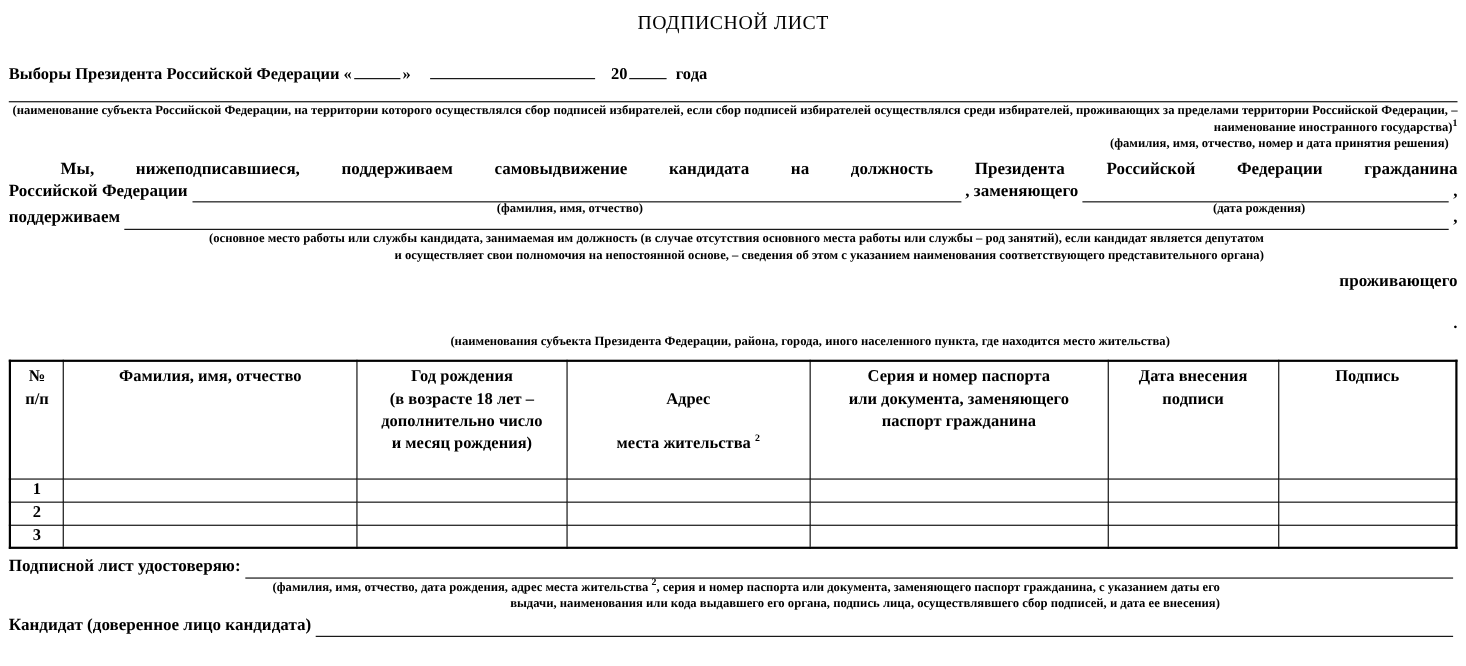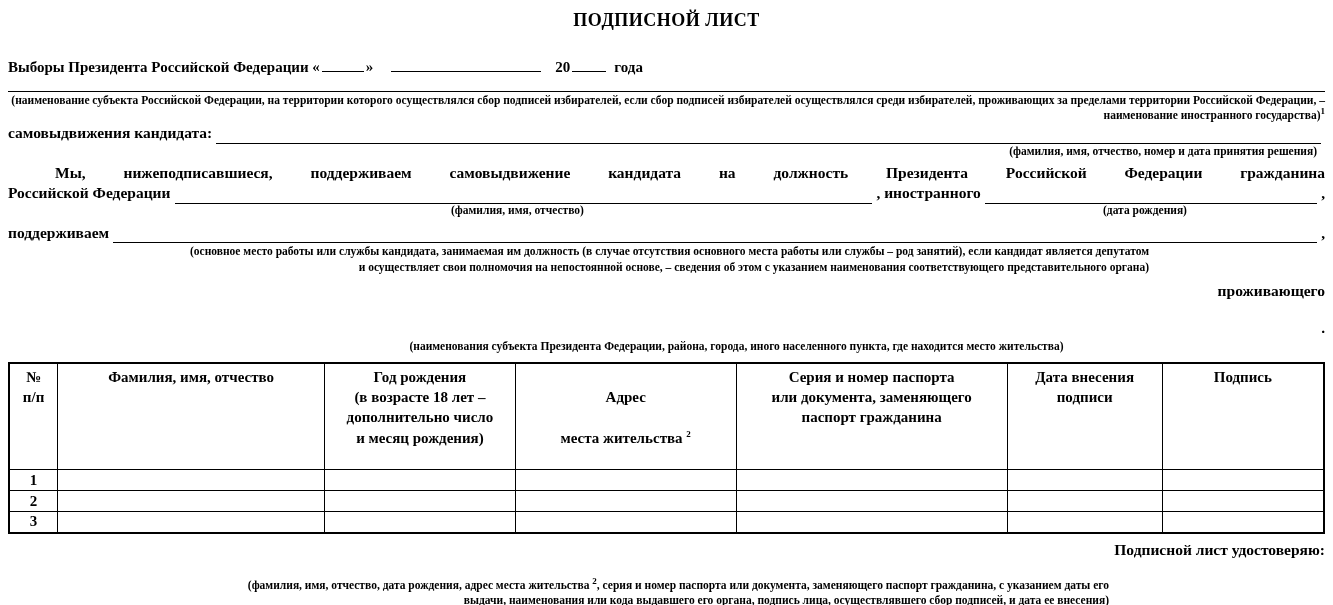--- a/index.html
+++ b/index.html
@@ -5,90 +5,86 @@
   * { box-sizing: border-box; }
   html, body { margin: 0; padding: 0; }
   body {
     width: 1333px; height: 605px; overflow: hidden;
     background: #ffffff; color: #000;
     font-family: "Liberation Serif", "DejaVu Serif", serif;
     font-weight: bold;
   }
   .page { padding: 6px 8px 0 8px; }
 
-  .title { font-size: 18px; text-align: center; margin: 4px 0 0 0; font-weight: bold; letter-spacing: 0.5px; }
+  .title { font-size: 18px; text-align: center; margin: 4px 0 0 0; font-weight: normal; letter-spacing: 0.5px; }
   .subtitle { font-size: 15px; text-align: left; margin-top: 26px; white-space: nowrap; }
 
   .blank { display: inline-block; border-bottom: 1.5px solid #000; height: 15px; vertical-align: baseline; margin: 0 2px; }
   .w42 { width: 42px; } .w150 { width: 150px; margin: 0 14px 0 18px; } .w34 { width: 34px; margin-right: 8px; }
 
   .rule-full { border-bottom: 1.5px solid #000; height: 16px; }
 
   .caption { font-size: 11.5px; line-height: 1.32; font-weight: bold; }
   .center { text-align: right; margin: 1px auto 0 auto; }
 
   .para { font-size: 15.5px; line-height: 1.32; }
   .just { text-align: justify; text-align-last: justify; }
   .indent { text-indent: 47px; }
 
   .row { display: flex; align-items: flex-end; font-size: 15.5px; line-height: 1.32; }
   .label { white-space: nowrap; }
   .fill { flex: 1 1 auto; border-bottom: 1.5px solid #000; height: 1.1em; margin: 0 4px; position: relative; }
   .f21 { flex-grow: 2.1; } .f10 { flex-grow: 1; }
   .subcap { position: absolute; top: 100%; left: 0; right: 12px; text-align: center;
             font-size: 11.5px; line-height: 1.3; white-space: nowrap; }
-  .fieldrow { margin-bottom: 19px; }
+  .fieldrow { margin-bottom: 4px; }
 
   .under1 { margin-left: 235px; width: calc(100% - 243px); text-align: right; }
   .under2 { margin-left: 150px; width: calc(100% - 160px); text-align: center; }
   .cap-work { max-width: 965px; }
   .cap-certify { max-width: 885px; }
 
   sup { font-size: 9px; line-height: 0; }
 
   table.sig-table { width: 100%; border-collapse: collapse; margin-top: 8px; border: 2px solid #000; table-layout: fixed; }
   .sig-table th, .sig-table td { border: 1.5px solid #000; padding: 1px 4px; }
   .sig-table th { font-size: 15px; font-weight: bold; vertical-align: top; text-align: center; white-space: pre-line; line-height: 1.35; padding-top: 3px; }
   .sig-table thead tr { height: 82px; }
   .sig-table tbody tr { height: 21px; }
   .sig-table td.c-num { text-align: center; font-size: 15px; padding: 0; }
   .col-num { width: 3.7%; } .col-name { width: 20.3%; } .col-birth { width: 14.5%; }
   .col-addr { width: 16.8%; } .col-pass { width: 20.6%; } .col-date { width: 11.8%; } .col-sign { width: 12.3%; }
 
   .mt-sect1 { margin-top: 10px; }
   .mt-sect2 { margin-top: 4px; }
   .mt-sect3 { margin-top: 6px; flex-direction: column; }
-  .mt-certify { margin-top: 6px; flex-direction: column; }
+  .mt-certify { margin-top: 6px; }
   .mt-candidate { margin-top: 2px; }
 </style>
 </head>
 <body>
 
 <div class="page">
 
   <h1 class="title">ПОДПИСНОЙ ЛИСТ</h1>
 
   <div class="subtitle"><span>Выборы Президента Российской Федерации «</span><span class="blank w42"></span><span>»</span><span class="blank w150"></span><span>20</span><span class="blank w34"></span><span>года</span></div>
 
   <div class="rule-full"></div>
   <div class="caption center"><span>(наименование субъекта Российской Федерации, на территории которого осуществлялся сбор подписей избирателей, если сбор подписей избирателей осуществлялся среди избирателей, проживающих за пределами территории Российской Федерации, – наименование иностранного государства)</span><sup>1</sup></div>
 
-  <div class="row">
-    <span class="label">самовыдвижения кандидата:</span>
-    <span class="fill"></span>
-  </div>
   <div class="caption under1">(фамилия, имя, отчество, номер и дата принятия решения)</div>
 
   <div class="para just indent mt-sect2">Мы, нижеподписавшиеся, поддерживаем самовыдвижение кандидата на должность Президента Российской Федерации гражданина</div>
   <div class="row fieldrow">
     <span class="label">Российской Федерации</span>
     <span class="fill f21">
         <span class="subcap">(фамилия, имя, отчество)</span>
       </span>
-    <span class="label">, иностранного</span>
+    <span class="label">, заменяющего</span>
     <span class="fill f10">
         <span class="subcap">(дата рождения)</span>
       </span>
     <span class="label">,</span>
   </div>
 
   <div class="row">
     <span class="label">поддерживаем</span>
     <span class="fill"></span>
     <span class="label">,</span>

